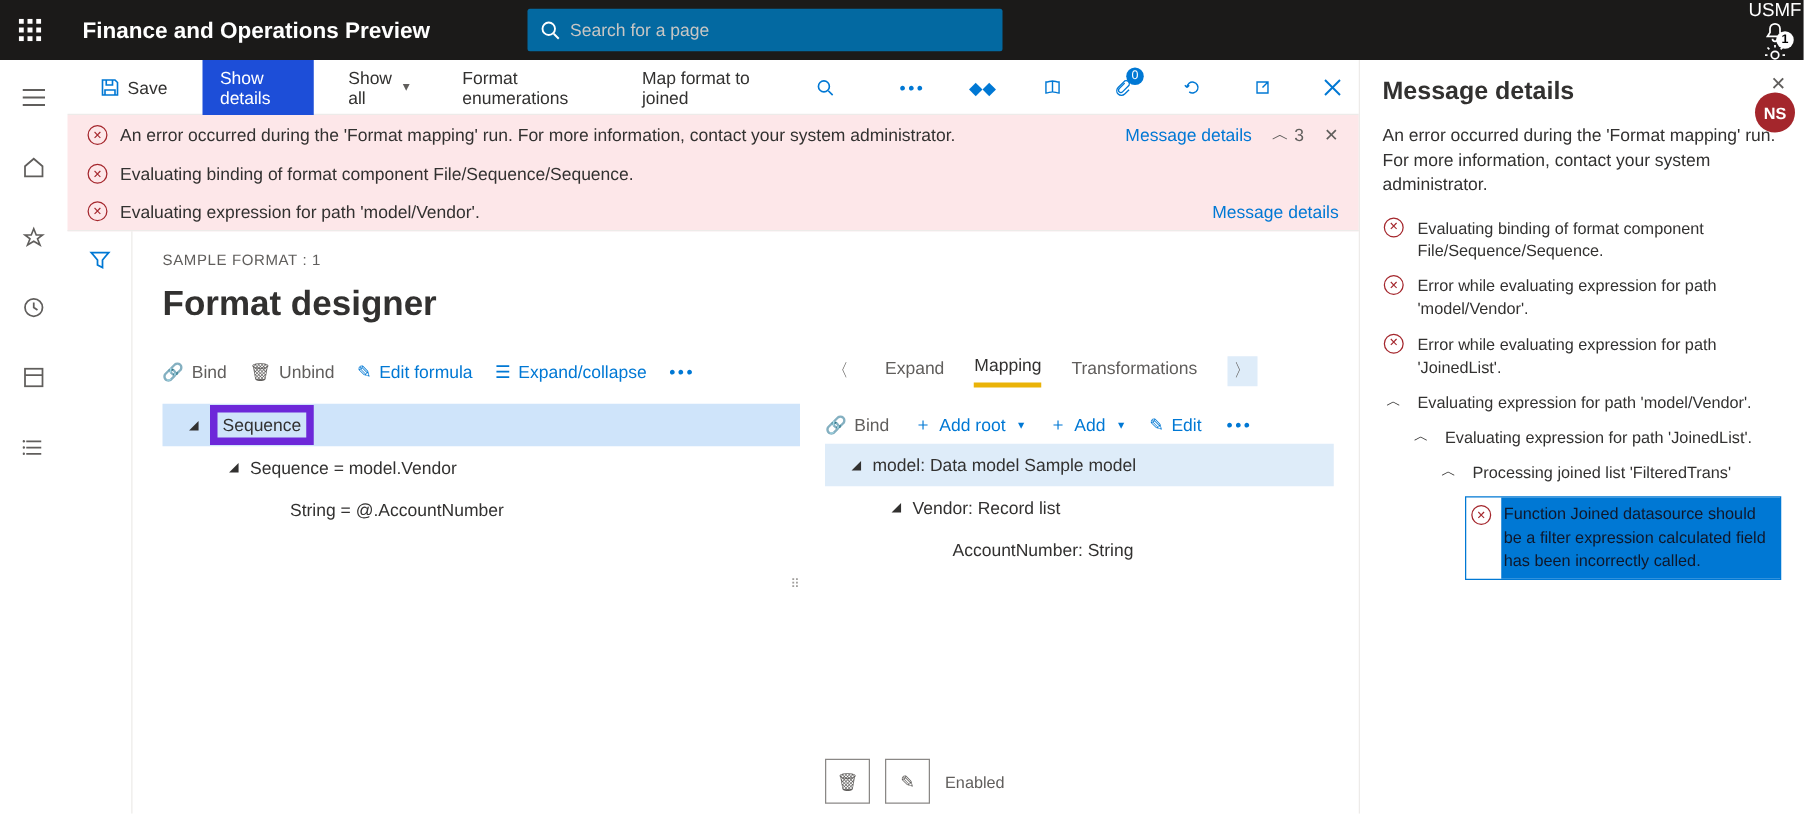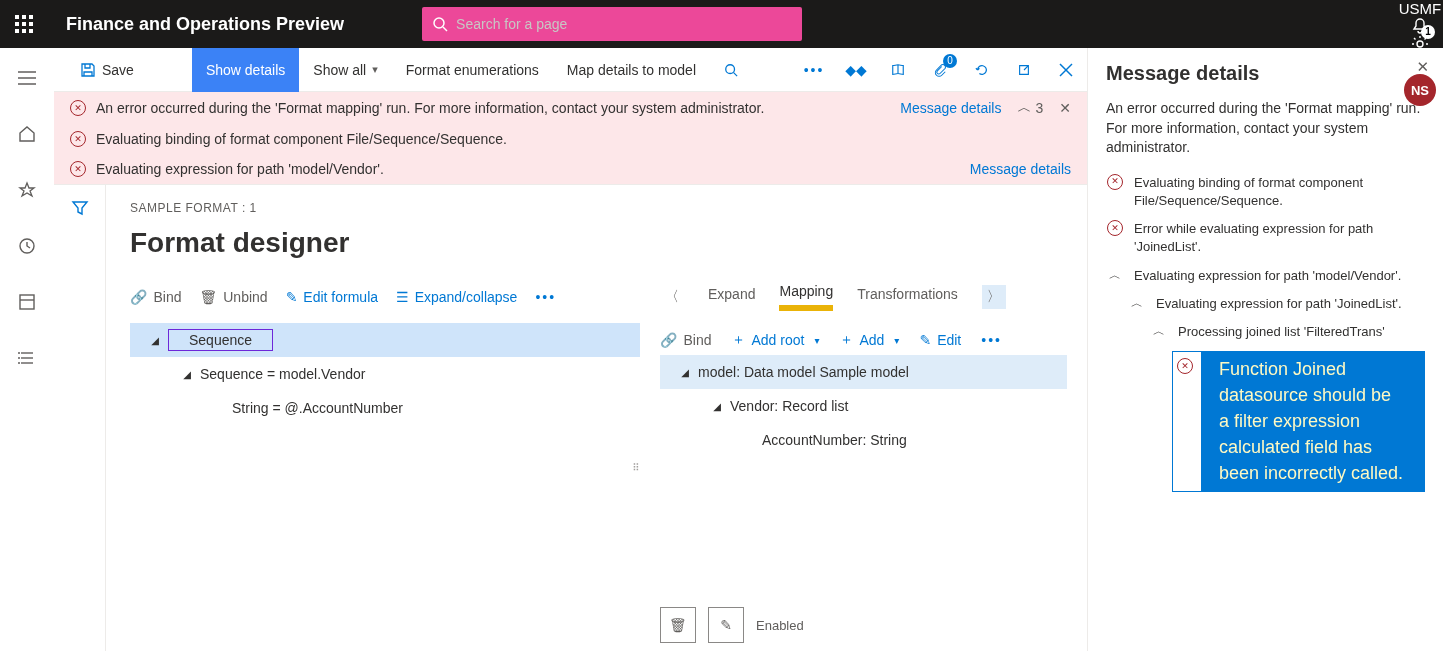--- a/index.html
+++ b/index.html
@@ -2,41 +2,41 @@
 <html><head>
 <meta charset="utf-8">
 <style>
 * { margin: 0; padding: 0; box-sizing: border-box; font-family: "Segoe UI", Arial, sans-serif; }
 body { width: 1443px; height: 651px; overflow: hidden; background: #fff; color: #323130; font-size: 14px; }
 
 
 .topbar { height: 48px; background: #1b1a19; color: #fff; display: flex; align-items: center; }
 .waffle { width: 48px; height: 48px; display: flex; align-items: center; justify-content: center; cursor: pointer; }
 .app-title { font-size: 18px; font-weight: 600; padding: 0 18px; white-space: nowrap; }
-.search-box { flex: 0 0 380px; height: 34px; background: #ec4899; border-radius: 2px; display: flex; align-items: center; padding: 0 10px; margin-left: 60px; }
+.search-box { flex: 0 0 380px; height: 34px; background: #0369a1; border-radius: 2px; display: flex; align-items: center; padding: 0 10px; margin-left: 60px; }
 .search-box input { flex: 1; background: transparent; border: none; outline: none; color: #fff; font-size: 14px; margin-left: 8px; }
 .search-box input::placeholder { color: #c8c6c4; }
 .topbar-right { margin-left: auto; display: flex; align-items: flex-start; height: 100%; flex-direction: column; }
 .top-item { width: 46px; height: 48px; display: flex; align-items: center; justify-content: center; cursor: pointer; position: relative; color: #fff; }
 .company-code { padding: 0 12px; font-size: 15px; }
 .badge-1 { position: absolute; top: 8px; right: 8px; background: #fff; color: #000; font-size: 10px; border-radius: 8px; min-width: 14px; height: 14px; line-height: 14px; text-align: center; font-weight: 600; }
 .avatar-circle { width: 32px; height: 32px; border-radius: 50%; background: #a4262c; color: #fff; display: flex; align-items: center; justify-content: center; font-size: 13px; font-weight: 600; }
 
 .layout { display: flex; height: 603px; }
 
 
 .rail { width: 54px; background: #fff; border-right: none; display: flex; flex-direction: column; align-items: center; padding-top: 14px; gap: 24px; color: #605e5c; }
 .rail-item { width: 32px; height: 32px; display: flex; align-items: center; justify-content: center; cursor: pointer; }
 
 .center { flex: 1; display: flex; flex-direction: column; min-width: 0; }
 
 
-.cmdbar { height: 44px; display: flex; align-items: center; border-bottom: 1px solid #edebe9; padding-left: 12px; gap: 0; }
+.cmdbar { height: 44px; display: flex; align-items: center; border-bottom: 1px solid #edebe9; padding-left: 12px; gap: 14px; }
 .cmd { height: 44px; display: flex; align-items: center; padding: 0 14px; cursor: pointer; gap: 6px; font-size: 14px; color: #323130; }
-.cmd.primary { background: #3b82f6; color: #fff; margin-left: 44px; }
+.cmd.primary { background: #1d4ed8; color: #fff; }
 .cmd .ico { color: #0078d4; }
 .cmdbar .spacer { flex: 1; }
 .cmd-icon-only { width: 42px; justify-content: center; color: #0078d4; position: relative; }
 .small-badge { position: absolute; top: 6px; right: 4px; background: #0078d4; color: #fff; font-size: 10px; border-radius: 8px; min-width: 14px; height: 14px; line-height: 14px; text-align: center; }
 
 
 .msg-band { background: #fde7e9; border-bottom: 1px solid #edebe9; }
 .msg-row { display: flex; align-items: center; padding: 7px 16px; gap: 10px; font-size: 14px; color: #323130; position: relative; }
 .err-circle { width: 16px; height: 16px; border: 1.5px solid #a4262c; border-radius: 50%; display: flex; align-items: center; justify-content: center; flex-shrink: 0; }
 .err-circle::after { content: "✕"; color: #a4262c; font-size: 9px; line-height: 1; }
@@ -62,26 +62,26 @@
 .tool.blue { color: #0078d4; }
 .tool .ico { font-size: 14px; }
 
 .tree { margin-top: 6px; }
 .tree-row { display: flex; align-items: center; height: 34px; gap: 6px; cursor: default; }
 .indent1 { padding-left: 18px; }
 .indent2 { padding-left: 50px; }
 .indent3 { padding-left: 82px; }
 .caret { width: 14px; display: inline-flex; justify-content: center; font-size: 10px; color: #323130; }
 .tree-row.selected { background: #cfe4fa; }
-.tree-label.boxed { border: 1px solid #6d28d9; padding: 2px 20px; background: #cfe4fa; }
+.tree-label.boxed { border: 6px solid #6d28d9; padding: 2px 4px; background: #cfe4fa; }
 .tree-row.selected-light { background: #deecf9; }
 
 .tabs-row { display: flex; align-items: center; gap: 24px; height: 40px; }
 .tab { color: #605e5c; cursor: pointer; padding-bottom: 6px; }
-.tab.active { color: #323130; border-bottom: 6px solid #eab308; font-weight: 400; }
+.tab.active { color: #323130; border-bottom: 4px solid #eab308; font-weight: 400; }
 .tab-nav { width: 24px; height: 24px; display: flex; align-items: center; justify-content: center; color: #605e5c; cursor: pointer; }
 .tab-nav.box { background: #deecf9; }
 
 .right-toolbar { display: flex; align-items: center; gap: 20px; margin-top: 14px; }
 
 .vsplit { position: absolute; left: 500px; top: 170px; width: 12px; height: 40px; display: flex; flex-direction: column; align-items: center; justify-content: center; color: #a19f9d; cursor: col-resize;}
 .vsplit::before { content: "⠿"; font-size: 10px; }
 
 
 .footer-controls { display: flex; align-items: center; gap: 12px; padding: 10px 0 8px 0; border-top: 0; margin-top: auto;}
@@ -93,21 +93,21 @@
 .details-close { position: absolute; top: 10px; right: 14px; cursor: pointer; color: #605e5c; font-size: 15px; }
 .details-title { font-size: 20px; font-weight: 600; margin-bottom: 14px; }
 .details-text { font-size: 14px; line-height: 1.4; margin-bottom: 16px; }
 .det-row { display: flex; gap: 10px; font-size: 13px; margin-bottom: 10px; line-height: 1.4; align-items: flex-start; }
 .det-row .ico-box { width: 18px; display: flex; justify-content: center; flex-shrink: 0; }
 .det-indent1 { padding-left: 22px; }
 .det-indent2 { padding-left: 44px; }
 .chev-up { font-size: 12px; color: #323130; }
 .highlight-box { border: 1px solid #0078d4; padding: 0; margin-left: 66px; display: flex; gap: 8px; align-items: flex-start; }
 .highlight-box .ico-box { padding: 6px 0 0 4px; }
-.highlight-text { background: #0078d4; color: #fef9c3; padding: 4px 18px; font-size: 18px; line-height: 1.45; flex: 1; }
+.highlight-text { background: #0078d4; color: #0f172a; padding: 4px 2px; font-size: 13px; line-height: 1.45; flex: 1; }
 
 svg { display: block; }
 </style>
 </head>
 <body>
 
 <div class="topbar">
   <div class="waffle">
     <svg width="18" height="18" viewBox="0 0 18 18">
         <g fill="#fff">
@@ -211,21 +211,21 @@
         <span>Show details</span>
       </div>
       <div class="cmd">
         <span>Show all</span>
         <span style="font-size:11px;color:#605e5c">▾</span>
       </div>
       <div class="cmd">
         <span>Format enumerations</span>
       </div>
       <div class="cmd">
-        <span>Map details to model</span>
+        <span>Map format to joined</span>
       </div>
       <div class="cmd cmd-icon-only">
           <svg width="16" height="16" viewBox="0 0 16 16">
             <circle cx="7" cy="7" r="5" fill="none" stroke="#0078d4" stroke-width="1.5"></circle>
             <line x1="11" y1="11" x2="15" y2="15" stroke="#0078d4" stroke-width="1.5"></line>
           </svg>
         </div>
       <div class="spacer"></div>
       <div class="cmd cmd-icon-only">
           <span style="color:#0078d4;letter-spacing:2px">•••</span>
@@ -407,20 +407,26 @@
     <div class="det-row">
       <span class="ico-box">
           <span class="err-circle"></span>
         </span>
       <span>Evaluating binding of format component File/Sequence/Sequence.</span>
     </div>
     <div class="det-row">
       <span class="ico-box">
           <span class="err-circle"></span>
         </span>
+      <span>Error while evaluating expression for path 'model/Vendor'.</span>
+    </div>
+    <div class="det-row">
+      <span class="ico-box">
+          <span class="err-circle"></span>
+        </span>
       <span>Error while evaluating expression for path 'JoinedList'.</span>
     </div>
     <div class="det-row">
       <span class="ico-box">
           <span class="chev-up">︿</span>
         </span>
       <span>Evaluating expression for path 'model/Vendor'.</span>
     </div>
     <div class="det-row det-indent1">
       <span class="ico-box">

